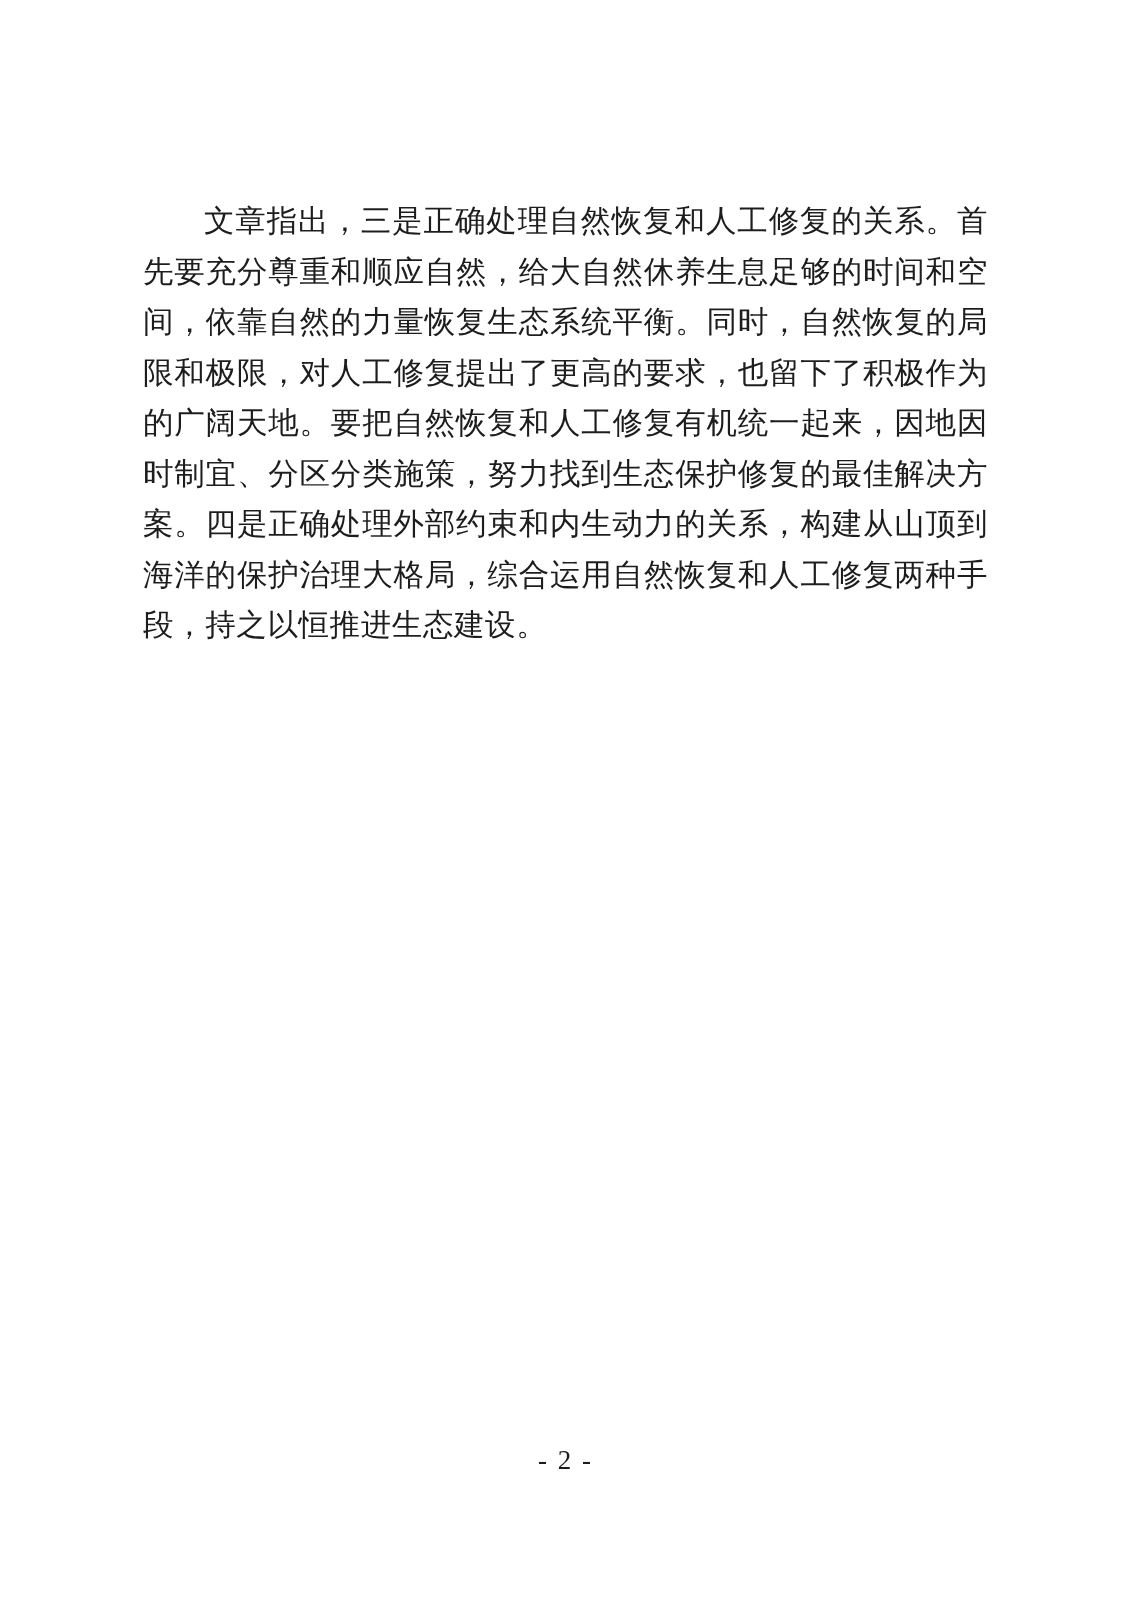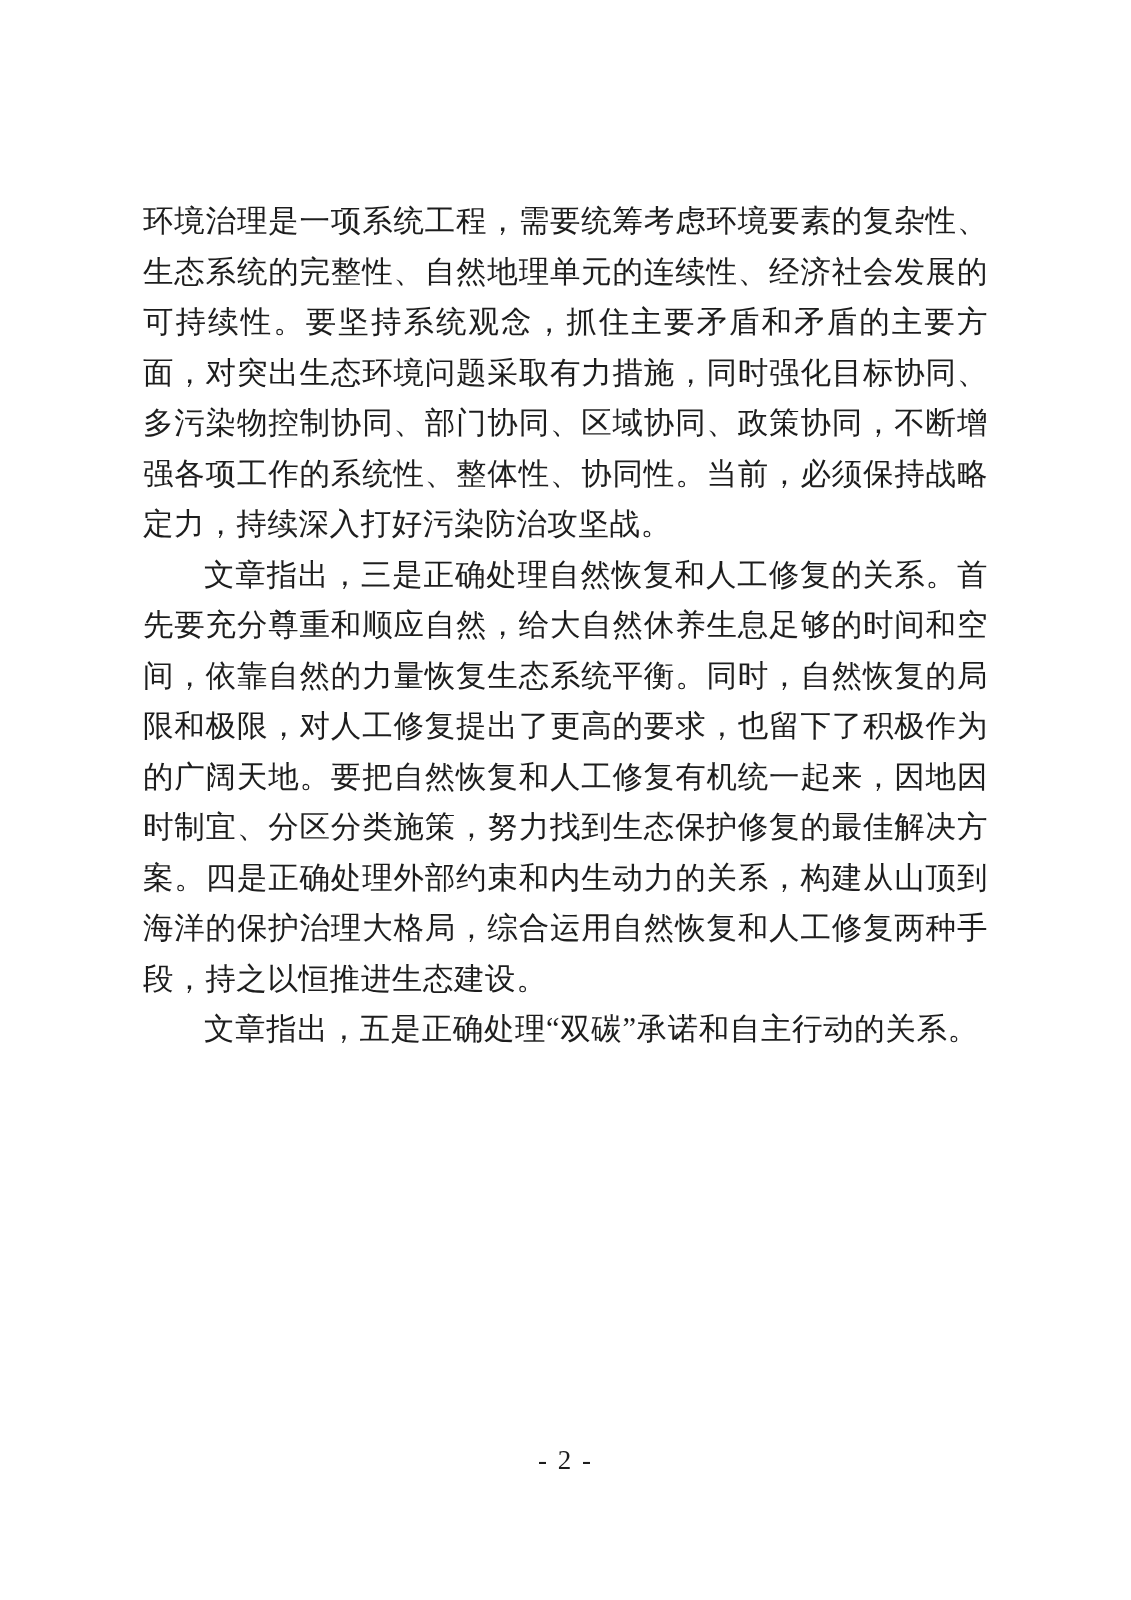--- a/index.html
+++ b/index.html
@@ -50,30 +50,24 @@
     font-family: "Liberation Serif", "DejaVu Serif", serif;
   }
 </style>
 </head>
 <body>
 
 <div class="page">
 
   <div class="content">
 
-    <p class="para">
-      <span>环境治理是一项系统工程，需要统筹考虑环境要素的复杂性、生态系统的完整性、自然地理单元的连续性、经济社会发展的可持续性。要坚持系统观念，抓住主要矛盾和矛盾的主要方面，对突出生态环境问题采取有力措施，同时强化目标协同、多污染物控制协同、部门协同、区域协同、政策协同，不断增强各项工作的系统性、整体性、协同性。当前，必须保持战略定力，持续深入打好污染防治攻坚战。</span>
-    </p>
 
     <p class="para indent">
       <span>文章指出，</span><span class="bold">三是正确处理自然恢复和人工修复的关系。</span><span>首先要充分尊重和顺应自然，给大自然休养生息足够的时间和空间，依靠自然的力量恢复生态系统平衡。同时，自然恢复的局限和极限，对人工修复提出了更高的要求，也留下了积极作为的广阔天地。要把自然恢复和人工修复有机统一起来，因地因时制宜、分区分类施策，努力找到生态保护修复的最佳解决方案。四是正确处理外部约束和内生动力的关系，构建从山顶到海洋的保护治理大格局，综合运用自然恢复和人工修复两种手段，持之以恒推进生态建设。</span>
     </p>
 
 
-    <p class="para indent">
-      <span>文章指出，</span><span class="bold">五是正确处理“双碳”承诺和自主行动的关系。</span>
-    </p>
 
   </div>
 
   <div class="footer">- 2 -</div>
 
 </div>
 
 </body></html>

